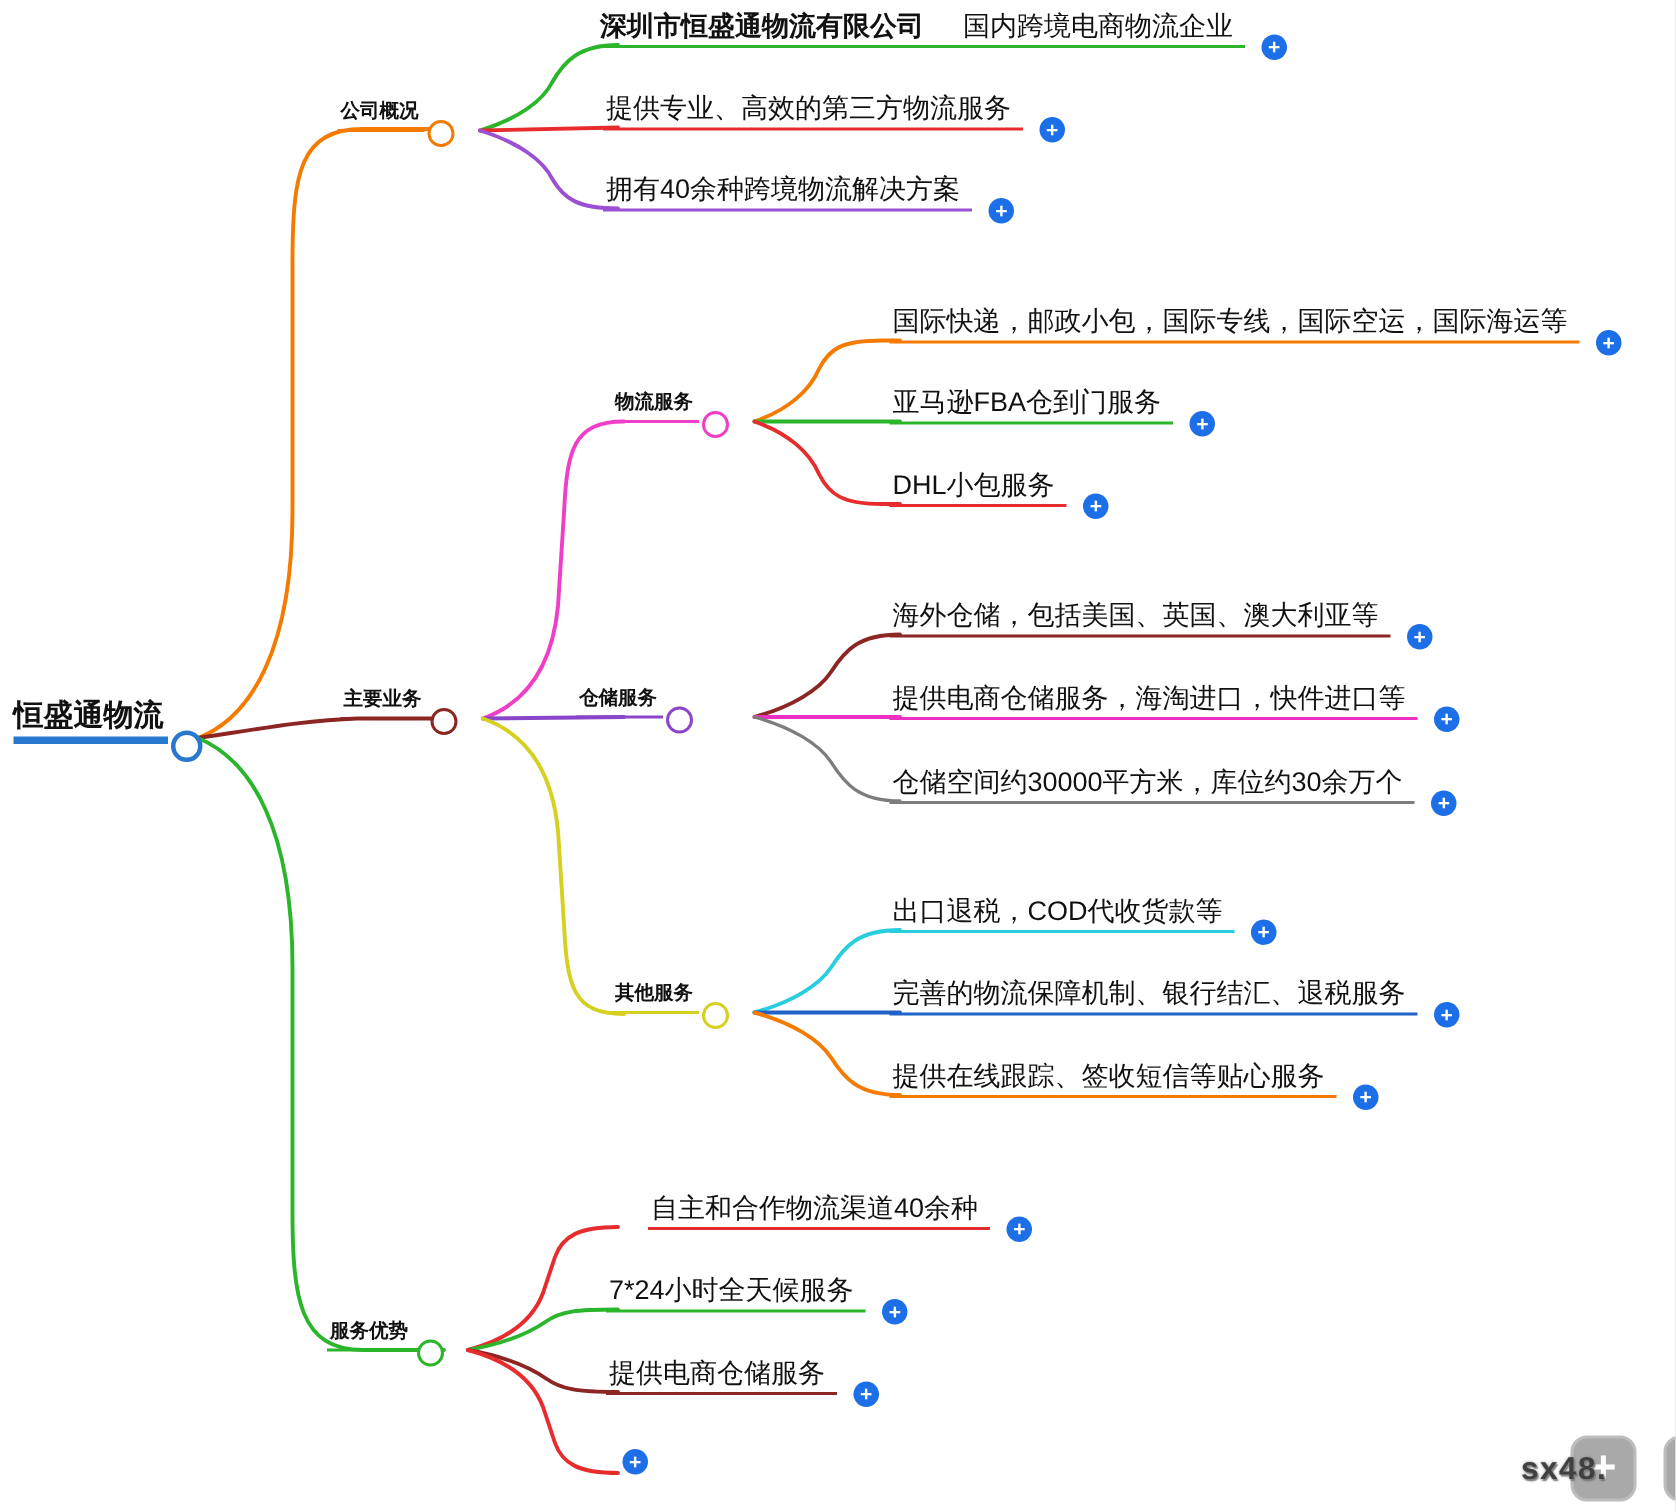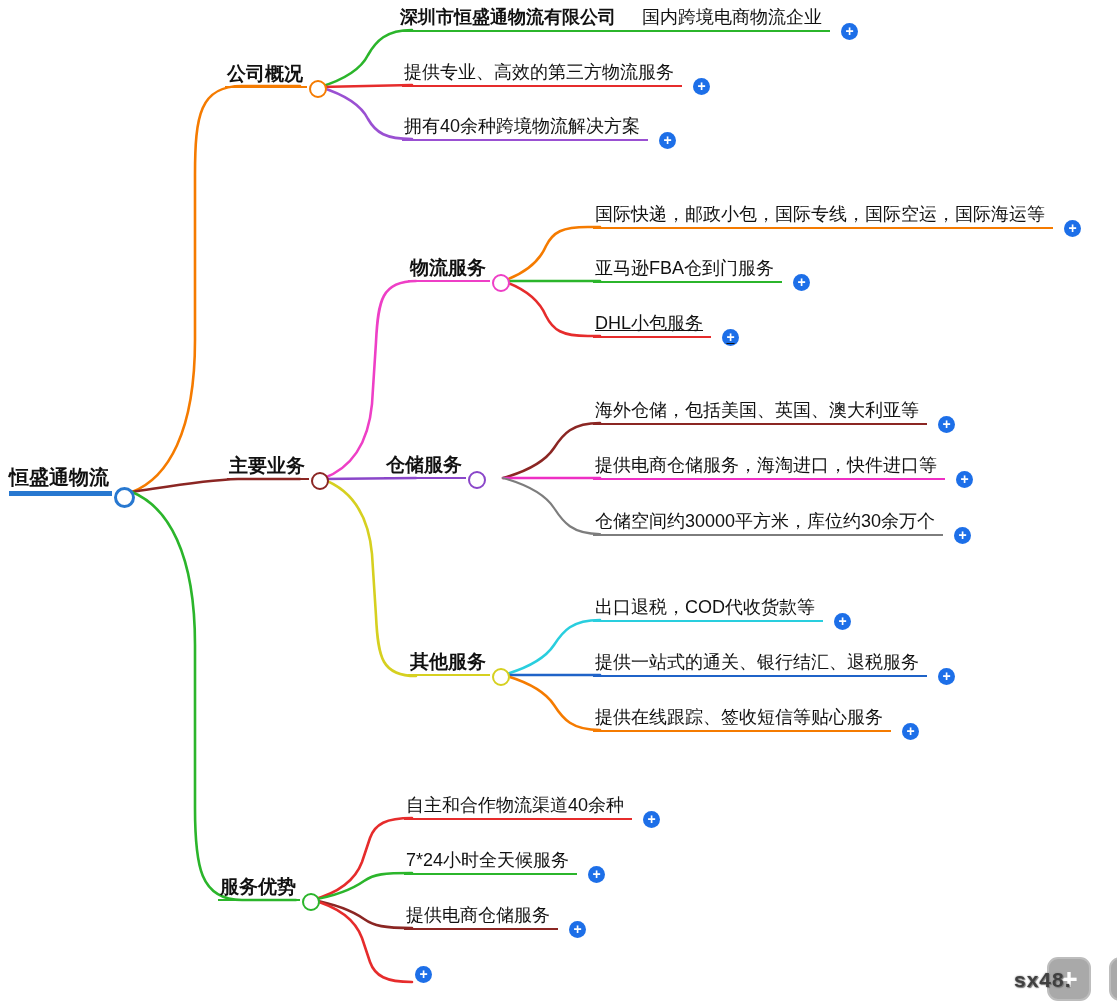--- a/index.html
+++ b/index.html
@@ -8,21 +8,21 @@
     background:#ffffff;
     font-family:"Liberation Sans","DejaVu Sans",sans-serif;
     color:#111;
     border-right:1px solid #cfcfcf;
   }
   #wires{position:absolute;left:0;top:0;z-index:1;}
   .node,.leaf{position:absolute;display:flex;align-items:flex-end;z-index:2;white-space:nowrap;}
 
   
   .node-text{
-    font-size:19px;font-weight:bold;line-height:23px;
+    font-size:13px;font-weight:bold;line-height:23px;
     border-bottom:2px solid #000;padding:0 4px 1px 2px;text-align:right;
   }
   .node-circle{
     width:14px;height:14px;border-radius:50%;background:#fff;
     border:2px solid #000;position:relative;top:10px;margin-left:2px;flex:none;
   }
 
   
   .root-text{
     font-size:20px;font-weight:bold;line-height:25px;
@@ -153,21 +153,21 @@
   <div class="leaf" style="left:593px;top:203px;">
     <span class="leaf-text" style="border-color:#f57b00;">国际快递，邮政小包，国际专线，国际空运，国际海运等</span>
     <span class="plus">+</span>
   </div>
 
   <div class="leaf" style="left:593px;top:257px;">
     <span class="leaf-text" style="border-color:#2bb52b;">亚马逊FBA仓到门服务</span>
     <span class="plus">+</span>
   </div>
 
-  <div class="leaf" style="left:593px;top:312px;text-decoration:underline;">
+  <div class="leaf" style="left:593px;top:312px;">
     <span class="leaf-text" style="border-color:#e62c2c;">DHL小包服务</span>
     <span class="plus">+</span>
   </div>
 
   <div class="leaf" style="left:593px;top:399px;">
     <span class="leaf-text" style="border-color:#8b2623;">海外仓储，包括美国、英国、澳大利亚等</span>
     <span class="plus">+</span>
   </div>
 
   <div class="leaf" style="left:593px;top:454px;align-items:flex-end;">
@@ -179,31 +179,31 @@
     <span class="leaf-text" style="border-color:#7d7d7d;">仓储空间约30000平方米，库位约30余万个</span>
     <span class="plus">+</span>
   </div>
 
   <div class="leaf" style="left:593px;top:596px;">
     <span class="leaf-text" style="border-color:#29cede;">出口退税，COD代收货款等</span>
     <span class="plus">+</span>
   </div>
 
   <div class="leaf" style="left:593px;top:651px;">
-    <span class="leaf-text" style="border-color:#1f63c8;">提供一站式的通关、银行结汇、退税服务</span>
+    <span class="leaf-text" style="border-color:#1f63c8;">完善的物流保障机制、银行结汇、退税服务</span>
     <span class="plus">+</span>
   </div>
 
   <div class="leaf" style="left:593px;top:706px;">
     <span class="leaf-text" style="border-color:#f57b00;">提供在线跟踪、签收短信等贴心服务</span>
     <span class="plus">+</span>
   </div>
 
   <div class="leaf" style="left:404px;top:794px;">
-    <span class="leaf-text" style="border-color:#e62c2c;">自主和合作物流渠道40余种</span>
+    <span class="leaf-text" style="border-color:#e62c2c;margin-left:28px;">自主和合作物流渠道40余种</span>
     <span class="plus">+</span>
   </div>
 
   <div class="leaf" style="left:404px;top:849px;">
     <span class="leaf-text" style="border-color:#2bb52b;">7*24小时全天候服务</span>
     <span class="plus">+</span>
   </div>
 
   <div class="leaf" style="left:404px;top:904px;">
     <span class="leaf-text" style="border-color:#8b2623;">提供电商仓储服务</span>

